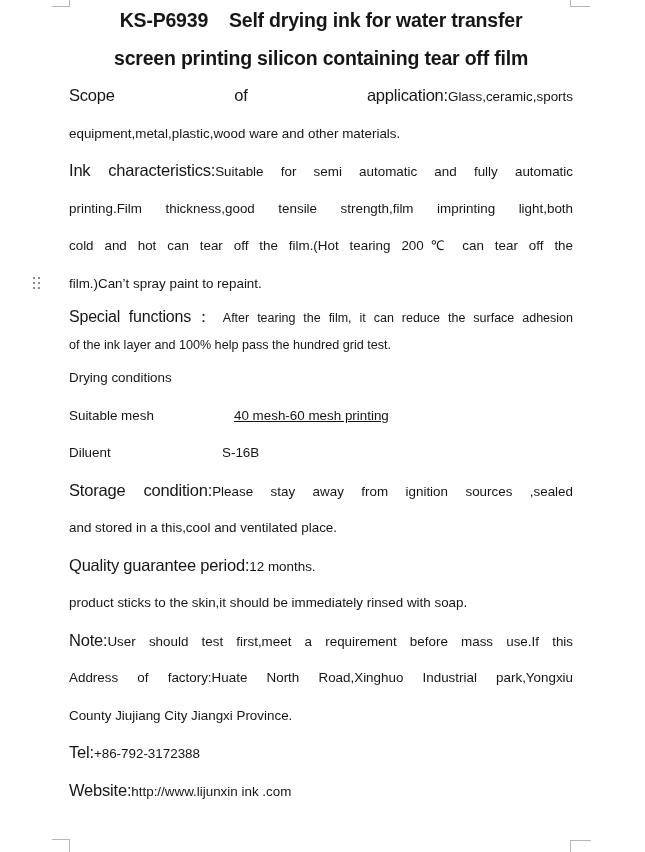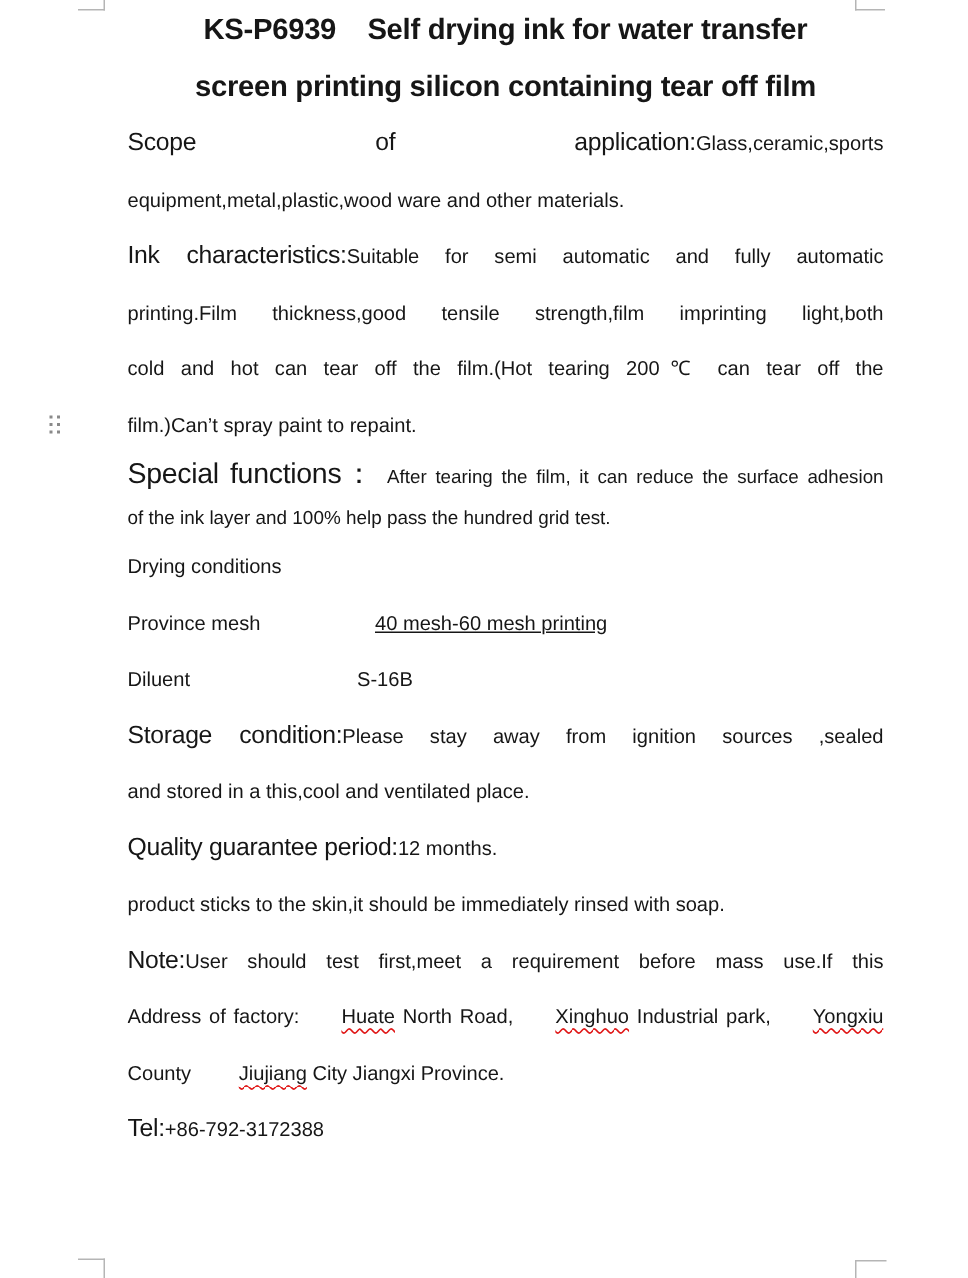--- a/index.html
+++ b/index.html
@@ -5,50 +5,48 @@
   html,body { margin:0; padding:0; }
   body {
     width:645px; height:852px;
     background:#ffffff;
     font-family:"Liberation Sans", sans-serif;
     color:#161616;
     position:relative;
     overflow:hidden;
   }
   .content {
-    position:absolute; left:85px; top:2px; width:504px;
+    position:absolute; left:69px; top:2px; width:504px;
   }
   .line {
     line-height:37.5px; height:37.5px;
     overflow:hidden;
     font-size:13.4px;
   }
   .just { text-align:justify; text-align-last:justify; }
   .h  { font-size:16.5px; letter-spacing:-0.2px; }
   .b  { font-size:13.4px; }
   .title-line {
     font-weight:bold; font-size:19.5px; text-align:center;
     white-space:pre-wrap; letter-spacing:-0.2px;
   }
   .scope-flex { display:flex; justify-content:space-between; align-items:baseline; }
   .sp-line1 { height:30px; line-height:30px; }
-  .sp-line1 .h { font-size:19px;margin-top:37px; }
+  .sp-line1 .h { font-size:16px;margin-top:37px; }
   .sp-line1 .b { font-size:12.5px; margin-left:7px; }
   .sp-line2 { height:27px; line-height:27px; font-size:12.6px; }
   .pd-head  { height:36px; line-height:36px; }
   .row { display:flex;align-items:center; }
   .row .cell-label { width:153px; flex:none; }
   .row.row-indent .cell-value { padding-left:12px;text-decoration:underline; }
   .wavy {
-    text-decoration:underline;
     text-decoration-style:wavy;
     text-decoration-color:#e01515;
     text-decoration-thickness:1px;
     text-underline-offset:3px;
-    margin-left:28px;
   }
   
   .mark { position:absolute; border:0 solid #b5b5b5; }
   .mark-tl { left:52px;  top:0;     width:17px; height:6px;  border-right-width:1px; border-bottom-width:1px; }
   .mark-tr { left:570px; top:0;     width:19px; height:6px;  border-left-width:1px;  border-bottom-width:1px; }
   .mark-bl { left:52px;  top:839px; width:17px; height:13px; border-right-width:1px; border-top-width:1px; }
   .mark-br { left:570px; top:840px; width:20px; height:12px; border-left-width:1px;  border-top-width:1px; }
   
   .drag-handle {
     position:absolute; left:33px; top:277px;
@@ -93,35 +91,36 @@
   <div class="line just b">cold and hot can tear off the film.(Hot tearing 200℃ can tear off the</div>
   <div class="line b">film.)Can’t spray paint to repaint.</div>
 
   <div class="line sp-line1 just"><span class="h">Special functions：</span><span class="b">After tearing the film, it can reduce the surface adhesion</span></div>
   <div class="line sp-line2">of the ink layer and 100% help pass the hundred grid test.</div>
 
   <div class="line row">
     <span class="cell-label">Drying conditions</span>
   </div>
   <div class="line row row-indent">
-    <span class="cell-label">Province mesh</span>
+    <span class="cell-label">Suitable mesh</span>
     <span class="cell-value">40 mesh-60 mesh printing</span>
   </div>
   <div class="line row">
     <span class="cell-label">Diluent</span>
     <span class="cell-value">S-16B</span>
   </div>
 
   <div class="line just"><span class="h">Storage condition:</span><span class="b">Please stay away from ignition sources ,sealed</span></div>
   <div class="line b">and stored in a this,cool and ventilated place.</div>
 
   <div class="line"><span class="h">Quality guarantee period:</span><span class="b">12 months.</span></div>
 
   <div class="line b">product sticks to the skin,it should be immediately rinsed with soap.</div>
   <div class="line just"><span class="h">Note:</span><span class="b">User should test first,meet a requirement before mass use.If this</span></div>
 
   <div class="line just b"><span>Address of factory:</span><span class="wavy">Huate</span><span> North Road,</span><span class="wavy">Xinghuo</span><span> Industrial park,</span><span class="wavy">Yongxiu</span></div>
   <div class="line b"><span>County </span><span class="wavy">Jiujiang</span><span> City Jiangxi Province.</span></div>
 
   <div class="line"><span class="h">Tel:</span><span class="b">+86-792-3172388</span></div>
 
+  <div class="line"><span class="h">Website:</span><span class="b"><span class="wavy">http</span><span>://</span><span class="wavy">www.lijunxin</span><span> </span><span class="wavy">ink</span><span> .com</span></span></div>
 
 </div>
 
 </body></html>

